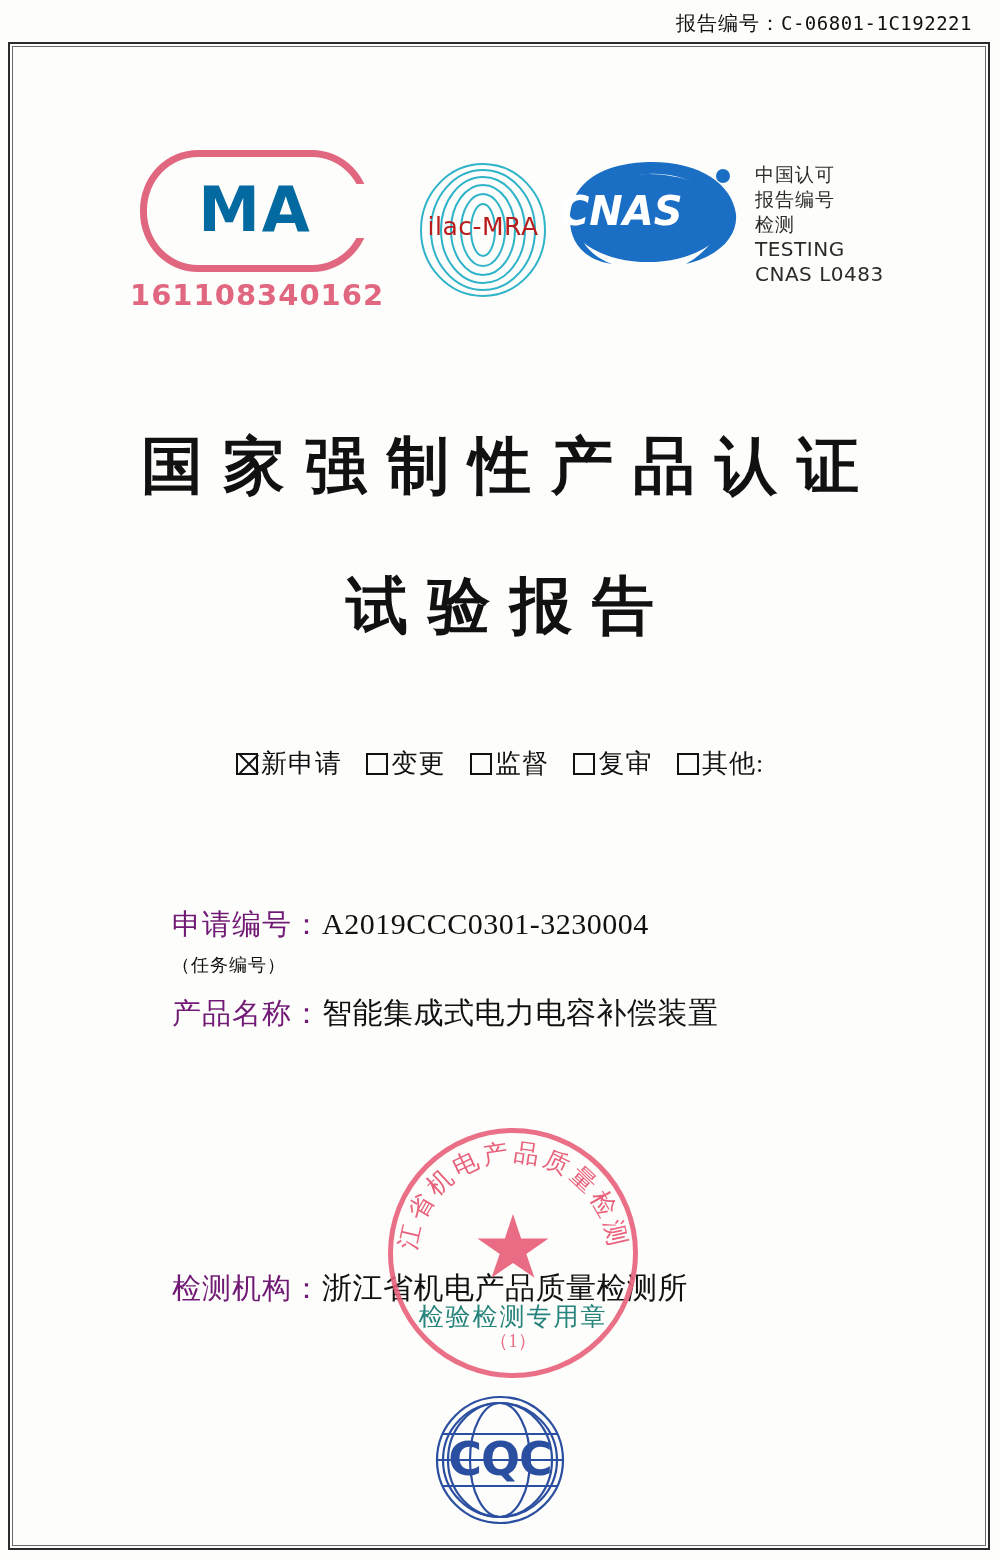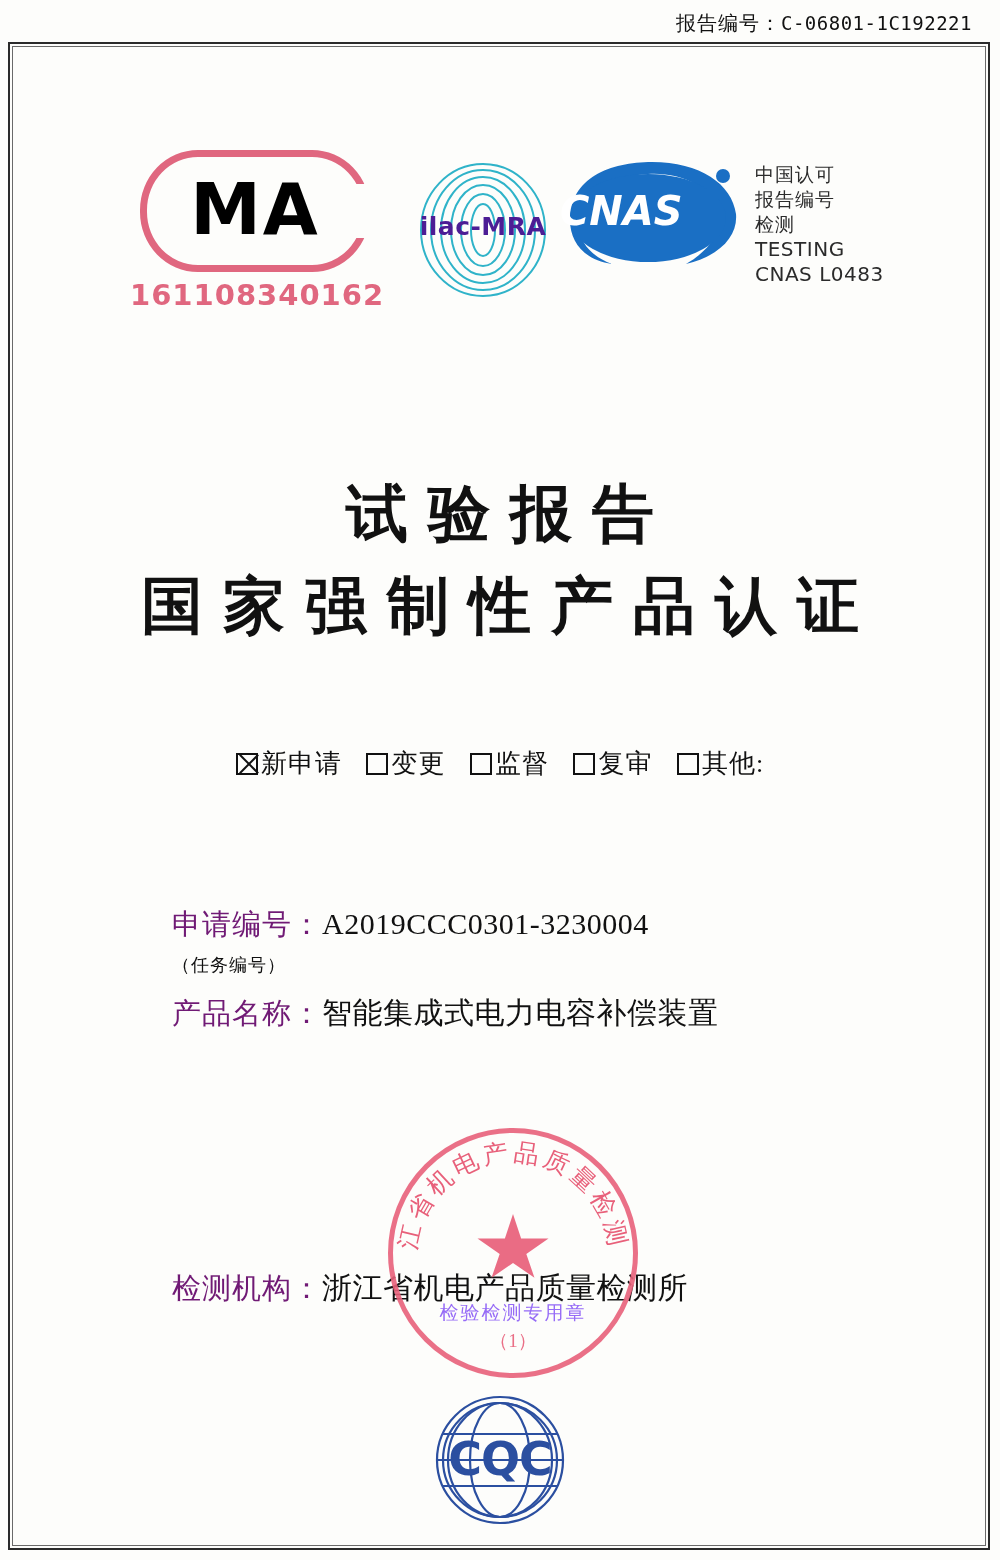--- a/index.html
+++ b/index.html
@@ -92,23 +92,23 @@
     background: #fdfdfb;
   }
   .ma-logo .ma-text {
     position: absolute;
     left: 10px;
     top: 8px;
     width: 230px;
     text-align: center;
     font-family: "DejaVu Sans", sans-serif;
     font-weight: bold;
-    font-size: 71px;
+    font-size: 62px;
     line-height: 104px;
-    color: #000000;
+    color: #0369a1;
     letter-spacing: 2px;
   }
   .ma-logo .ma-number {
     position: absolute;
     left: 0;
     top: 128px;
     width: 250px;
     text-align: center;
     font-family: "DejaVu Sans", sans-serif;
     font-weight: bold;
@@ -131,23 +131,23 @@
     width: 150px;
     height: 140px;
   }
   .ilac-logo .ilac-text {
     position: absolute;
     left: 0;
     top: 52px;
     width: 150px;
     text-align: center;
     font-family: "DejaVu Sans", sans-serif;
-    font-weight: bold;
+    font-weight: normal;
     font-size: 25px;
-    color: #4c1d95;
+    color: #b91c1c;
     letter-spacing: 0.5px;
   }
 
   .cnas-logo {
     position: absolute;
     left: 560px;
     top: 18px;
     width: 180px;
     height: 130px;
   }
@@ -332,22 +332,22 @@
     position: absolute;
     left: 0; top: 0;
     width: 250px; height: 250px;
   }
   .stamp .bottom-text {
     position: absolute;
     left: 0;
     top: 172px;
     width: 250px;
     text-align: center;
-    color: #8b5cf6;
-    font-size: 19px;
+    color: #0f766e;
+    font-size: 25px;
     letter-spacing: 2px;
     opacity: 0.9;
     font-family: "Liberation Serif", serif;
   }
   .stamp .paren {
     position: absolute;
     left: 0;
     top: 200px;
     width: 250px;
     text-align: center;
@@ -424,22 +424,22 @@
     <div class="cnas-side">
       <div>中国认可</div>
       <div>报告编号</div>
       <div>检测</div>
       <div class="en">TESTING</div>
       <div class="en">CNAS L0483</div>
     </div>
   </div>
 
   <div class="title-block">
+    <div class="title-line">国家强制性产品认证</div>
     <div class="title-line second">试验报告</div>
-    <div class="title-line">国家强制性产品认证</div>
   </div>
 
   <div class="checkbox-row">
     <span class="cb-item">
       <span class="cb-box checked"></span><span class="cb-label">新申请</span>
     </span>
     <span class="cb-item">
       <span class="cb-box"></span><span class="cb-label">变更</span>
     </span>
     <span class="cb-item">

